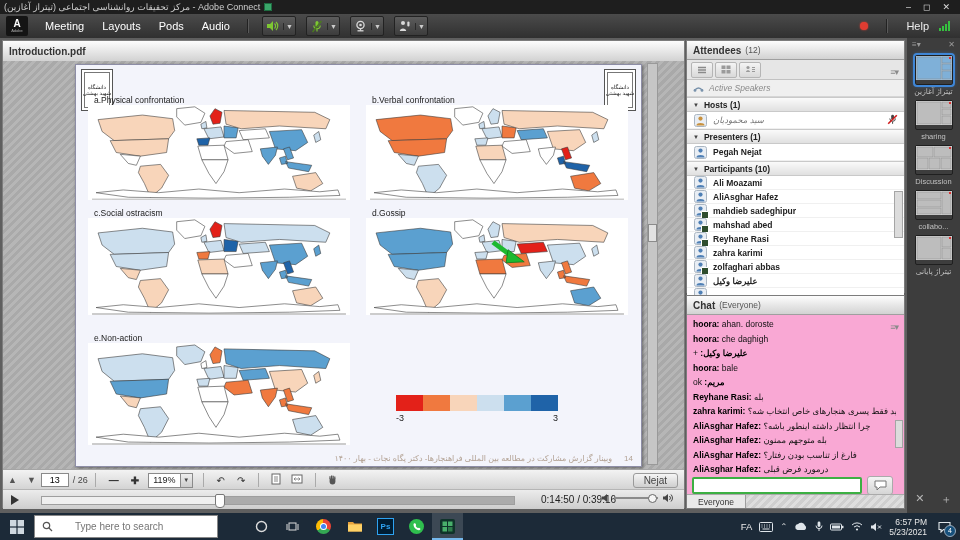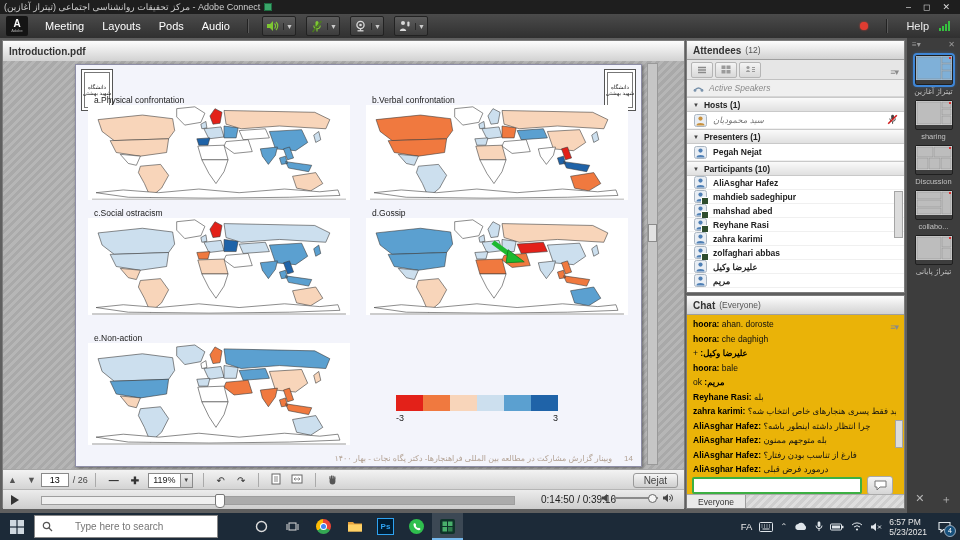--- a/index.html
+++ b/index.html
@@ -106,21 +106,21 @@
     font-size:8.5px;font-weight:bold;color:#222;}
   .att-section .tri{font-size:6px;color:#444;}
   .att-row{display:flex;align-items:center;gap:6px;padding-left:7px;border-bottom:1px solid #f0f0f0;
     font-size:8.5px;color:#222;background:#fff;position:relative;}
   .att-row .nm{font-weight:bold;}
   .att-row .nm.host-name{font-weight:normal;font-style:italic;color:#777;}
   .avatar{position:relative;width:13px;height:13px;flex:0 0 13px;}
   .row-right{margin-left:auto;margin-right:6px;}
   #att-scroll-thumb{position:absolute;right:1px;top:150px;width:7px;height:45px;background:#dcdcdc;border:1px solid #a5a5a5;}
   
-  #chat-pod{left:686px;top:257px;width:219px;height:214px;background:#eab308;}
+  #chat-pod{left:686px;top:257px;width:219px;height:214px;background:#f9a8d4;}
   #chat-msgs{position:absolute;left:0;right:8px;top:18px;bottom:33px;overflow:hidden;padding:3px 0 0 6px;}
   .chat-msg{font-size:8.5px;line-height:14.5px;white-space:nowrap;overflow:hidden;color:#111;text-align:left;}
   .chat-msg b{color:#000;}
   #chat-scroll-thumb{position:absolute;right:1px;bottom:60px;width:6px;height:26px;background:#dcdcdc;border:1px solid #a5a5a5;}
   #chat-input-row{position:absolute;left:0;right:0;bottom:13px;height:20px;display:flex;align-items:center;padding-left:5px;}
   #chat-input{width:160px;height:13px;border:2px solid #3cb043;border-radius:2px;background:#fff;
     font-family:"Liberation Sans",sans-serif;font-size:9px;padding:0 3px;}
   #chat-send{width:24px;height:17px;margin-left:5px;background:linear-gradient(#f4f4f4,#d5d5d5);
     border:1px solid #aaa;border-radius:3px;display:flex;align-items:center;justify-content:center;}
   #chat-tabs{position:absolute;left:0;right:0;bottom:0;height:13px;
@@ -141,21 +141,21 @@
   #taskbar{position:absolute;left:0;top:513px;width:960px;height:27px;background:#1c2a38;
     display:flex;align-items:center;color:#e8e8e8;}
   #start-btn{width:34px;height:27px;display:flex;align-items:center;justify-content:center;}
   #tb-search{width:175px;height:21px;background:#fff;border:1px solid #888;display:flex;align-items:center;
     gap:20px;padding-left:7px;color:#333;font-size:10px;}
   #tb-search input{border:none;outline:none;font-size:10px;width:130px;font-family:"Liberation Sans",sans-serif;color:#333;background:transparent;}
   .tb-app{width:31px;height:27px;display:flex;align-items:center;justify-content:center;}
   .tb-app.active{background:rgba(255,255,255,.14);box-shadow:inset 0 -2px 0 #76b9ed;}
   #tray{margin-left:auto;display:flex;align-items:center;gap:7px;padding-right:6px;}
   #tray .txt{font-size:9.5px;}
-  #clock{text-align:left;font-size:8.5px;line-height:10px;}
+  #clock{text-align:right;font-size:8.5px;line-height:10px;}
   #notif{position:relative;width:20px;height:20px;display:flex;align-items:center;justify-content:center;}
   #notif-badge{position:absolute;right:-2px;bottom:0px;background:#16507c;border:1px solid #9ab;color:#fff;
     font-size:7px;width:10px;height:10px;border-radius:50%;text-align:center;line-height:10px;}
 </style>
 </head>
 <body>
 
 <div id="screen">
 
   <div id="titlebar">
@@ -563,20 +563,28 @@
           <div class="att-section">
             <span class="tri">▼</span>
             <span>Participants (10)</span>
           </div>
           <div class="att-row" style="height: 13px;">
             <span class="avatar"><svg width="13" height="13" viewBox="0 0 13 13">
                 <rect x="0.5" y="0.5" width="12" height="12" rx="2" fill="#e9eef4" stroke="#aab6c2"></rect>
                 <circle cx="6.5" cy="4.6" r="2.1" fill="#4e7fb5"></circle>
                 <path d="M2.3 11.5 C2.3 8.2 10.7 8.2 10.7 11.5 Z" fill="#4e7fb5"></path>
               </svg></span>
+            <span class="nm">Ali Moazami</span>
+          </div>
+          <div class="att-row" style="height: 13px;">
+            <span class="avatar"><svg width="13" height="13" viewBox="0 0 13 13">
+                <rect x="0.5" y="0.5" width="12" height="12" rx="2" fill="#e9eef4" stroke="#aab6c2"></rect>
+                <circle cx="6.5" cy="4.6" r="2.1" fill="#4e7fb5"></circle>
+                <path d="M2.3 11.5 C2.3 8.2 10.7 8.2 10.7 11.5 Z" fill="#4e7fb5"></path>
+              </svg></span>
             <span class="nm">AliAsghar Hafez</span>
           </div>
           <div class="att-row" style="height: 13px;">
             <span class="avatar"><svg width="13" height="13" viewBox="0 0 13 13">
                 <rect x="0.5" y="0.5" width="12" height="12" rx="2" fill="#e9eef4" stroke="#aab6c2"></rect>
                 <circle cx="6.5" cy="4.6" r="2.1" fill="#4e7fb5"></circle>
                 <path d="M2.3 11.5 C2.3 8.2 10.7 8.2 10.7 11.5 Z" fill="#4e7fb5"></path>
               </svg><span style="position:absolute;right:-2px;bottom:-2px;width:6px;height:6px;background:#2e4d2e;border:1px solid #fff;border-radius:1px;"></span></span>
             <span class="nm">mahdieb sadeghipur</span>
           </div>

